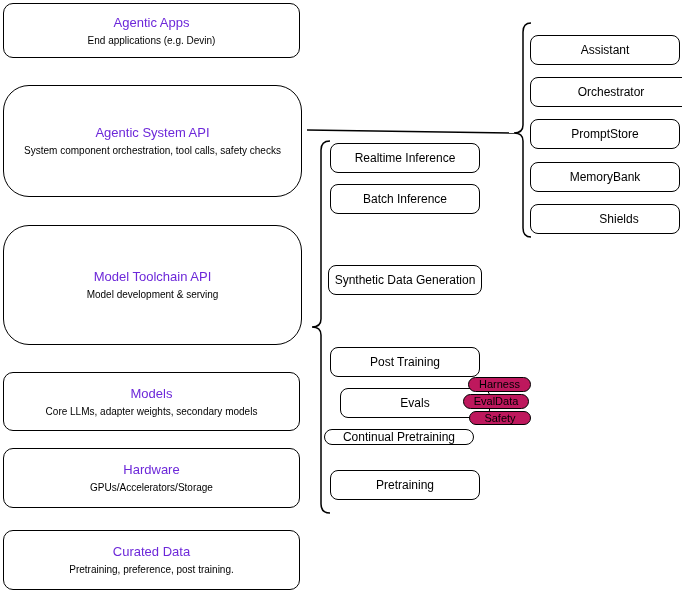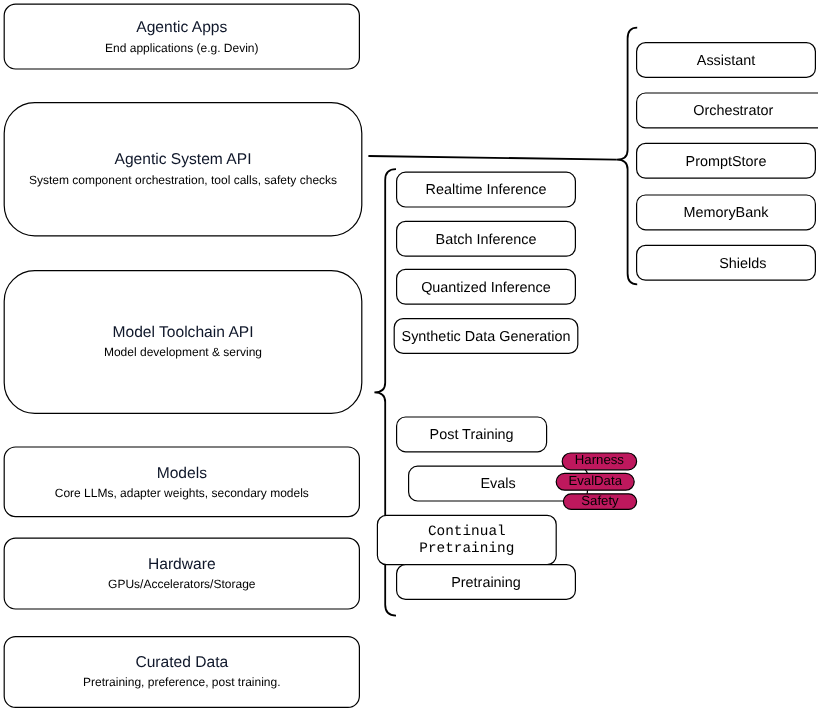--- a/index.html
+++ b/index.html
@@ -30,21 +30,21 @@
     display: flex;
     flex-direction: column;
     align-items: center;
     justify-content: center;
     text-align: center;
     z-index: 1;
   }
   .stack-node .title {
     font-size: 13px;
     line-height: 15px;
-    color: #0f172a;
+    color: #6d28d9;
   }
   .stack-node .subtitle {
     font-size: 10px;
     line-height: 12px;
     margin-top: 5px;
     color: #000000;
     padding: 0 10px;
   }
   .item-node {
     font-size: 12px;
@@ -103,25 +103,24 @@
     <div class="subtitle">GPUs/Accelerators/Storage</div>
   </div>
 
   <div class="node stack-node" style="left:3px; top:530px; width:297px; height:60px; border-radius:10px;">
     <div class="title">Curated Data</div>
     <div class="subtitle">Pretraining, preference, post training.</div>
   </div>
 
   <div class="node item-node" style="left:330px; top:143px; width:150px; height:30px; border-radius:8px;">Realtime Inference</div>
   <div class="node item-node" style="left:330px; top:184px; width:150px; height:30px; border-radius:8px;">Batch Inference</div>
-  <div class="node item-node" style="left:330px; top:224px; width:150px; height:30px; border-radius:8px;">Quantized Inference</div>
   <div class="node item-node" style="left:328px; top:265px; width:154px; height:30px; border-radius:8px;">Synthetic Data Generation</div>
-  <div class="node item-node" style="left:330px; top:347px; width:126px; height:30px; border-radius:8px;">Post Training</div>
+  <div class="node item-node" style="left:330px; top:347px; width:150px; height:30px; border-radius:8px;">Post Training</div>
   <div class="node item-node" style="left:340px; top:388px; width:150px; height:30px; border-radius:8px;">Evals</div>
-  <div class="node item-node" style="left:314px; top:429px; width:150px; height:42px; border-radius:8px;font-family:Liberation Mono, monospace;">Continual Pretraining</div>
+  <div class="node item-node" style="left:324px; top:429px; width:150px; height:16px; border-radius:8px;">Continual Pretraining</div>
   <div class="node item-node" style="left:330px; top:470px; width:150px; height:30px; border-radius:8px;">Pretraining</div>
 
   <div class="pill-node" style="left:468px; top:377px; width:63px; height:15px;">Harness</div>
   <div class="pill-node" style="left:463px; top:394px; width:66px; height:15px;">EvalData</div>
   <div class="pill-node" style="left:469px; top:411px; width:62px; height:14px;">Safety</div>
 
   <div class="node item-node" style="left:530px; top:35px; width:150px; height:30px; border-radius:8px;">Assistant</div>
   <div class="node item-node" style="left:530px; top:77px; width:162px; height:30px; border-radius:8px;">Orchestrator</div>
   <div class="node item-node" style="left:530px; top:119px; width:150px; height:30px; border-radius:8px;">PromptStore</div>
   <div class="node item-node" style="left:530px; top:162px; width:150px; height:30px; border-radius:8px;">MemoryBank</div>

